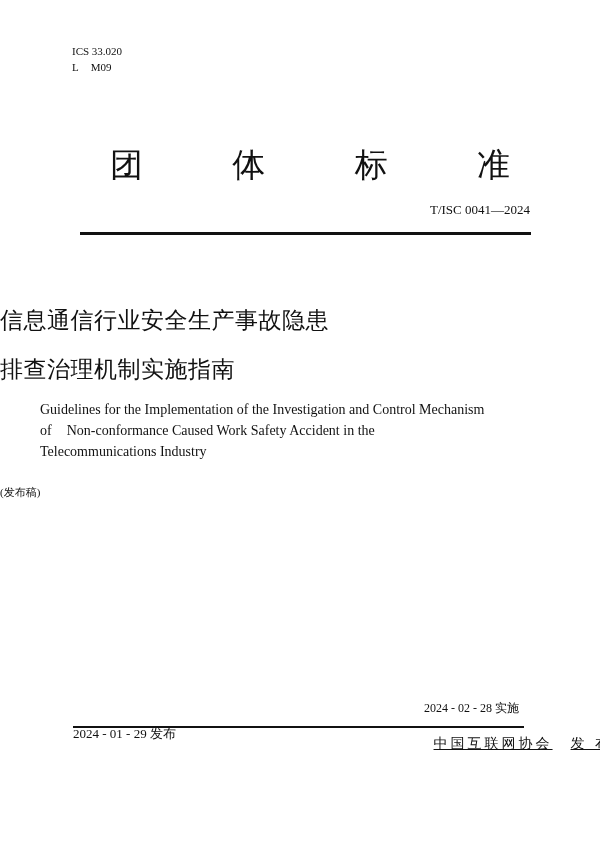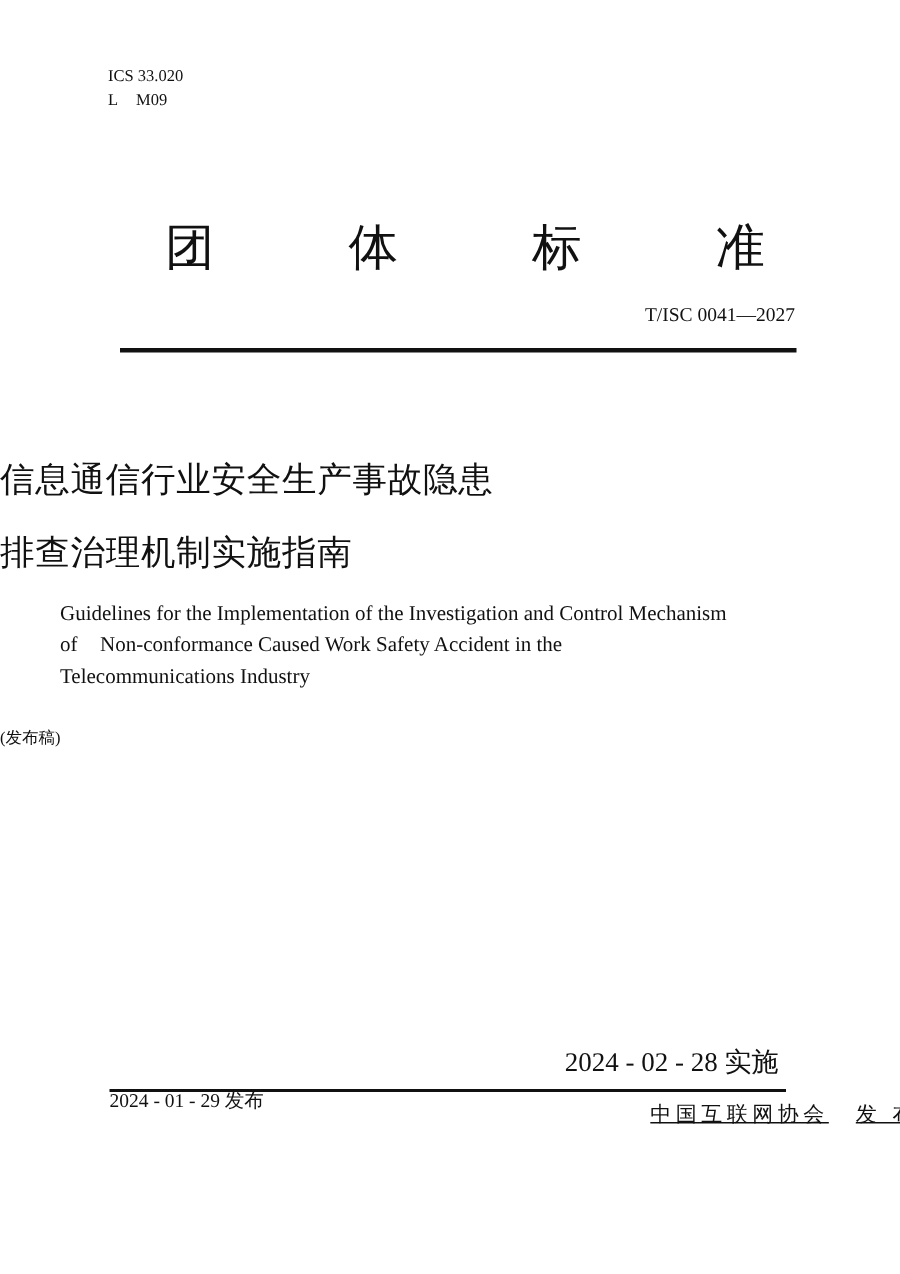--- a/index.html
+++ b/index.html
@@ -20,21 +20,21 @@
     .rule-top { left: 80px; width: 451px; top: 232px; height: 3px; background: #111; }
 
     #zh-title { left: 0; width: 600px; top: 296px; font-size: 23px; line-height: 49px; letter-spacing: 0.5px; }
 
     #en-title { left: 40px; width: 520px; top: 399px; font-size: 14px; line-height: 21px; }
     #en-title .indent { display: inline-block; width: 15px; }
 
     #draft { left: 0; width: 600px; top: 484px; text-align: left; font-size: 11px; line-height: 16px; }
 
     #pub-date { left: 73px; top: 725px; font-size: 13px; line-height: 18px; }
-    #impl-date { right: 81px; top: 699px; font-size: 18px; line-height: 18px; }
+    #impl-date { right: 81px; top: 699px; font-size: 12px; line-height: 18px; }
 
     .rule-bottom { left: 73px; width: 451px; top: 726px; height: 2px; background: #111; }
 
     #publisher { left: 12px; width: 600px; top: 733px; text-align: right; font-size: 14px; line-height: 20px; letter-spacing: 3px; text-decoration: underline; }
     #publisher .sep { display: inline-block; width: 18px; }
   </style>
 </head>
 <body>
 
 <div>
@@ -44,21 +44,21 @@
     <span>L</span><span class="gap"></span><span>M09</span>
   </div>
 
   <div id="std-title" class="abs sans">
     <span>团</span>
     <span>体</span>
     <span>标</span>
     <span>准</span>
   </div>
 
-  <div id="std-code" class="abs serif">T/ISC 0041—2027</div>
+  <div id="std-code" class="abs serif">T/ISC 0041—2024</div>
 
   <div class="abs rule-top"></div>
 
   <div id="zh-title" class="abs sans">
     <div>信息通信行业安全生产事故隐患</div>
     <div>排查治理机制实施指南</div>
   </div>
 
   <div id="en-title" class="abs serif">
     <div>Guidelines for the Implementation of the Investigation and Control Mechanism</div>

